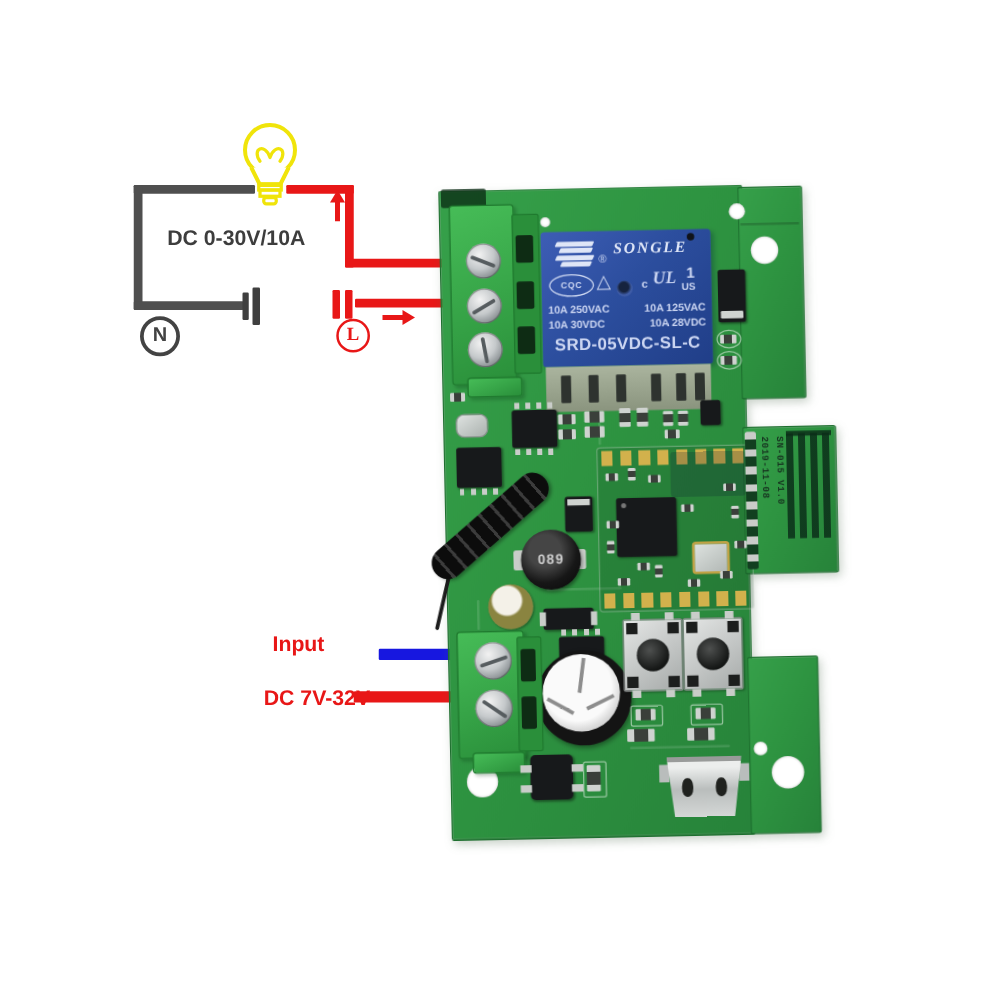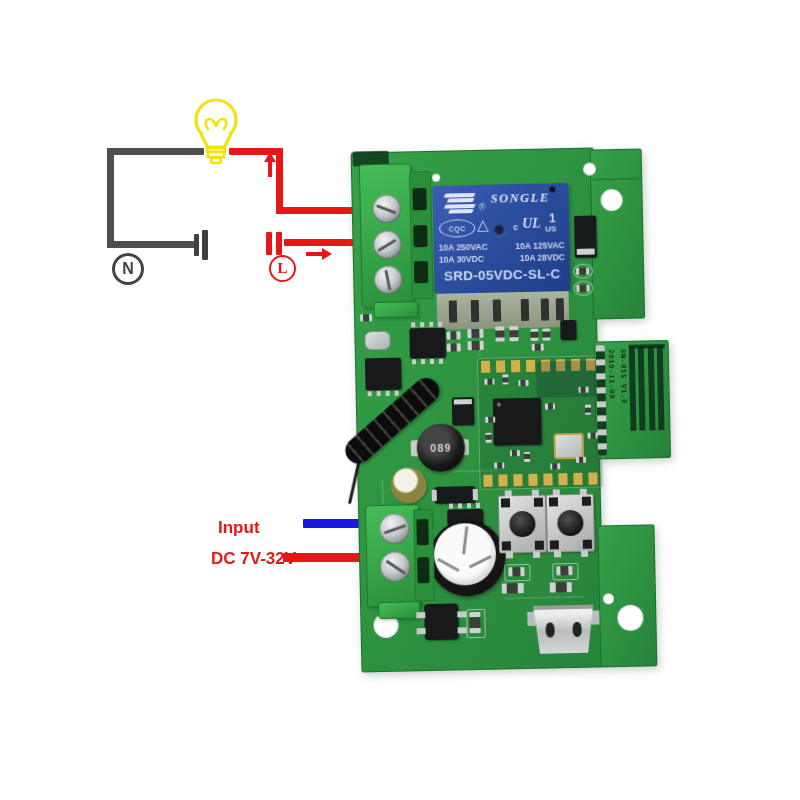--- a/index.html
+++ b/index.html
@@ -51,20 +51,21 @@
     <div class="wire" style="left:107px;top:148px;width:97px;height:7px;background:#4f4f4f;"></div>
     <div class="wire" style="left:107px;top:148px;width:7px;height:100px;background:#4f4f4f;"></div>
     <div class="wire" style="left:107px;top:241px;width:88px;height:7px;background:#4f4f4f;"></div>
     <div class="wire" style="left:194px;top:234px;width:5px;height:22px;background:#3f3f3f;"></div>
     <div class="wire" style="left:202px;top:230px;width:6px;height:30px;background:#3f3f3f;"></div>
     <div class="badge" style="left:112px;top:253px;width:26px;height:26px;border:3px solid #434343;color:#434343;font-size:16px;">
         <span>N</span>
       </div>
 
     <div class="ratings" style="left:110px;top:180px;width:158px;">
+      <div>DC 0-30V/10A</div>
     </div>
 
     <svg class="abs" style="left:187px;top:94px;" width="60" height="76" viewBox="0 0 60 76">
       <circle cx="29" cy="26" r="20" fill="none" stroke="#f0e40a" stroke-width="3.2"></circle>
       <path d="M14,40 L21,54 L37,54 L44,40" fill="#fff" stroke="#f0e40a" stroke-width="3.2" stroke-linejoin="round"></path>
       <path d="M29,32 C25,20 14,25 21,35 M29,32 C33,20 44,25 37,35" fill="none" stroke="#f0e40a" stroke-width="2.6" stroke-linecap="round"></path>
       <rect x="20" y="53" width="18" height="5" fill="none" stroke="#f0e40a" stroke-width="2.6"></rect>
       <rect x="21" y="58" width="16" height="5" fill="none" stroke="#f0e40a" stroke-width="2.6"></rect>
       <rect x="24" y="64" width="10" height="5" rx="2" fill="none" stroke="#f0e40a" stroke-width="2.6"></rect>
     </svg>
@@ -78,21 +79,21 @@
 
     <div class="wire" style="left:266px;top:232px;width:6px;height:23px;background:#e81717;"></div>
     <div class="wire" style="left:276px;top:232px;width:6px;height:23px;background:#e81717;"></div>
     <div class="wire" style="left:284px;top:239px;width:84px;height:7px;background:#e81717;"></div>
     <div class="abs" style="left:306px;top:252px;width:17px;height:3.5px;background:#e81717;"></div>
     <div class="abs" style="left:322px;top:248px;width:0;height:0;border-top:6px solid transparent;border-bottom:6px solid transparent;border-left:10px solid #e81717;"></div>
     <div class="badge" style="left:269px;top:255px;width:23px;height:23px;border:2.5px solid #e81717;color:#e81717;font-size:15px;font-family:'Liberation Serif',serif;">
         <span>L</span>
       </div>
 
-    <div class="redlabel" style="left:218px;top:518px;">Input</div>
+    <div class="redlabel" style="left:218px;top:506px;">Input</div>
     <div class="redlabel" style="left:211px;top:549px;">DC 7V-32V</div>
     <div class="wire" style="left:303px;top:519px;width:68px;height:9px;background:#1717e0;"></div>
     <div class="wire" style="left:283px;top:553px;width:88px;height:9px;background:#e81717;"></div>
   </div>
 
   <div style="position:absolute;left:0;top:0;width:800px;height:800px;transform:rotate(-1.2deg);transform-origin:477px 409px;">
 
     <div class="board-base">
       <div class="pcb" style="left:356px;top:150px;width:241px;height:518px;"></div>
       <div class="pcb" style="left:595px;top:152px;width:50px;height:168px;"></div>

